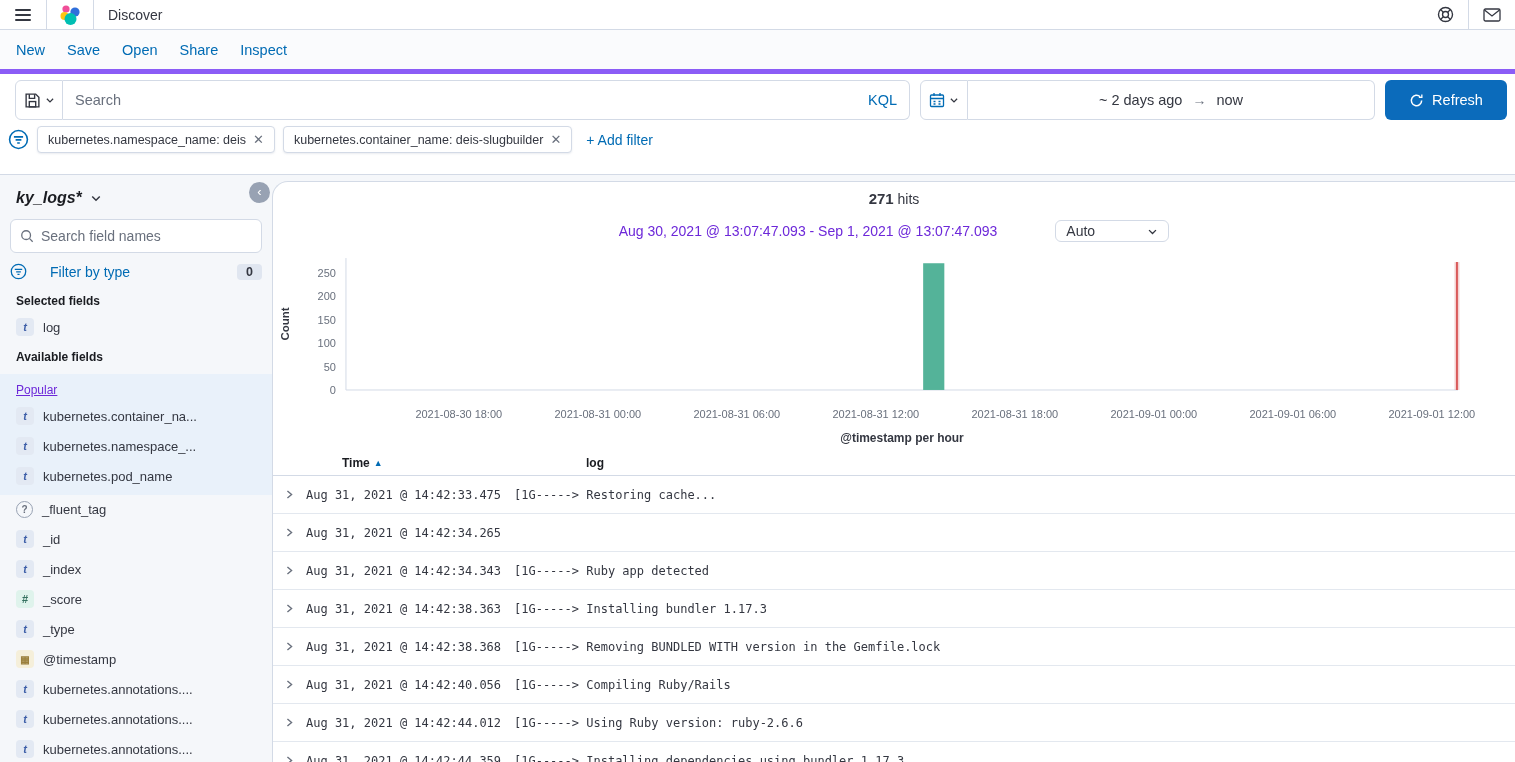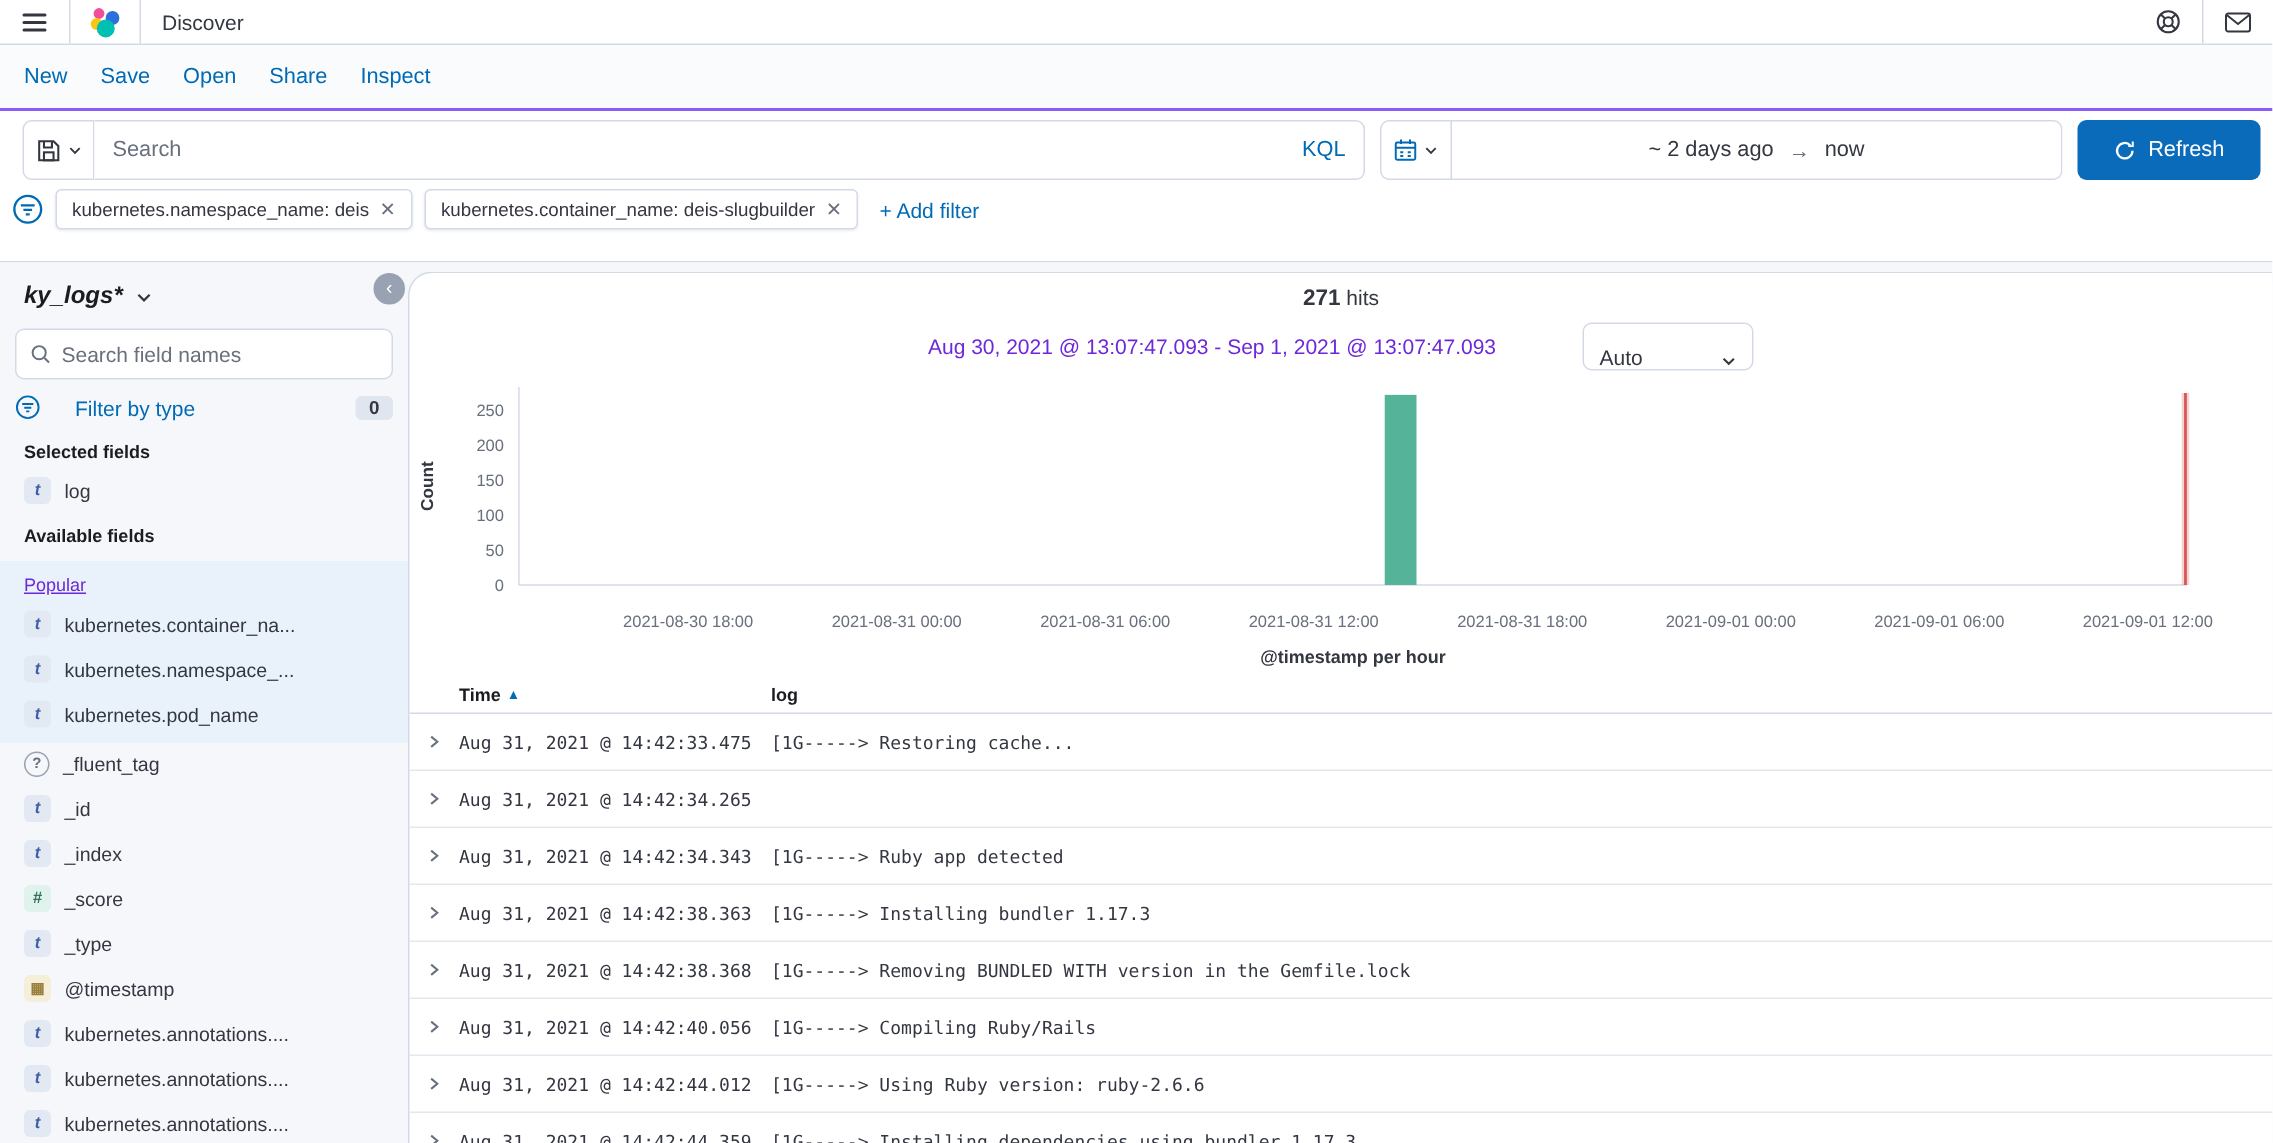--- a/index.html
+++ b/index.html
@@ -12,21 +12,21 @@
     border-bottom:1px solid #D3DAE6; background:#fff; }
   .tb-left, .tb-right { display:flex; align-items:stretch; }
   .icon-btn { width:46px; display:flex; align-items:center; justify-content:center;
     background:none; border:none; cursor:pointer; }
   .hamburger { display:flex; flex-direction:column; gap:3px; }
   .hamburger span { width:16px; height:2px; background:#343741; border-radius:1px; }
   .breadcrumb { display:flex; align-items:center; padding:0 14px; font-size:14px; color:#343741; }
 
   
   .menu-row { height:44px; display:flex; align-items:center; gap:22px; padding:0 16px;
-    background:#FAFBFD; border-bottom:2px solid #8b5cf6; }
+    background:#FAFBFD; border-bottom:5px solid #8b5cf6; }
   .menu-row a { color:#006BB4; font-size:14.5px; text-decoration:none; cursor:pointer; }
 
   
   .query-row { display:flex; align-items:center; padding:6px 8px 6px 15px; gap:10px; background:#fff; }
   .search-group { flex:1; display:flex; height:40px; }
   .save-query-btn { width:48px; border:1px solid #D3DAE6; border-radius:6px 0 0 6px; background:#fff;
     display:flex; align-items:center; justify-content:center; gap:4px; cursor:pointer; }
   .search-input-wrap { flex:1; border:1px solid #D3DAE6; border-left:none; border-radius:0 6px 6px 0;
     display:flex; align-items:center; padding:0 12px; background:#fff;gap:28px; }
   .search-input-wrap input { flex:1; border:none; outline:none; font-size:14.5px;
@@ -82,30 +82,30 @@
   .collapse-btn { position:absolute; left:249px; top:7px; width:21px; height:21px; border-radius:50%;
     background:#98A2B3; color:#fff; border:none; display:flex; align-items:center; justify-content:center;
     font-size:13px; line-height:1; cursor:pointer; z-index:5; padding-bottom:2px; }
 
   .panel { flex:1; background:#fff; margin-top:6px; border:1px solid #D3DAE6; border-right:none;
     border-bottom:none; border-top-left-radius:16px; padding-top:8px; position:relative; overflow:hidden; }
   .hits-line { text-align:center; font-size:14px; height:20px; }
   .hits-line strong { font-size:15px; font-weight:700; }
   .subtitle-row { display:flex; align-items:center; justify-content:center; gap:10px; margin-top:6px; height:30px; }
   .subtitle-text { font-size:14px; color:#6d28d9; }
-  .interval-select { width:114px; height:32px; border:1px solid #D3DAE6; border-radius:6px;
-    display:flex; align-items:flex-end; justify-content:space-between; padding:0 10px; font-size:14px;
+  .interval-select { width:114px; height:22px; border:1px solid #D3DAE6; border-radius:6px;
+    display:flex; align-items:center; justify-content:space-between; padding:0 10px; font-size:14px;
     cursor:pointer; background:#fff;margin-left:48px; }
   #histogram { display:block; width:100%; height:196px; margin-top:8px; }
   #histogram text { font-family:"Liberation Sans", sans-serif; }
 
   
   .doc-table { margin-top:0; }
   .thead { display:flex; align-items:center; height:26px; border-bottom:1px solid #D3DAE6;
-    font-size:12px; font-weight:700; color:#1a1c21; }
+    font-size:12px; font-weight:700; color:#1a1c21;gap:36px; }
   .col-gutter { width:33px; flex:none; }
   .col-time { width:208px; flex:none; display:flex; align-items:center; gap:4px; cursor:pointer; }
   .sort-arrow { color:#006BB4; font-size:9px; }
   .trow { display:flex; align-items:center; height:38px; border-bottom:1px solid #E3E8EF;
     font-family:"DejaVu Sans Mono", monospace; font-size:12px; color:#343741; }
   .expand-btn { width:33px; flex:none; display:flex; align-items:center; justify-content:center;
     background:none; border:none; cursor:pointer; color:#69707D; }
   .cell-time { width:208px; flex:none; }
   .cell-log { flex:1; white-space:pre; overflow:hidden; }
 </style>

